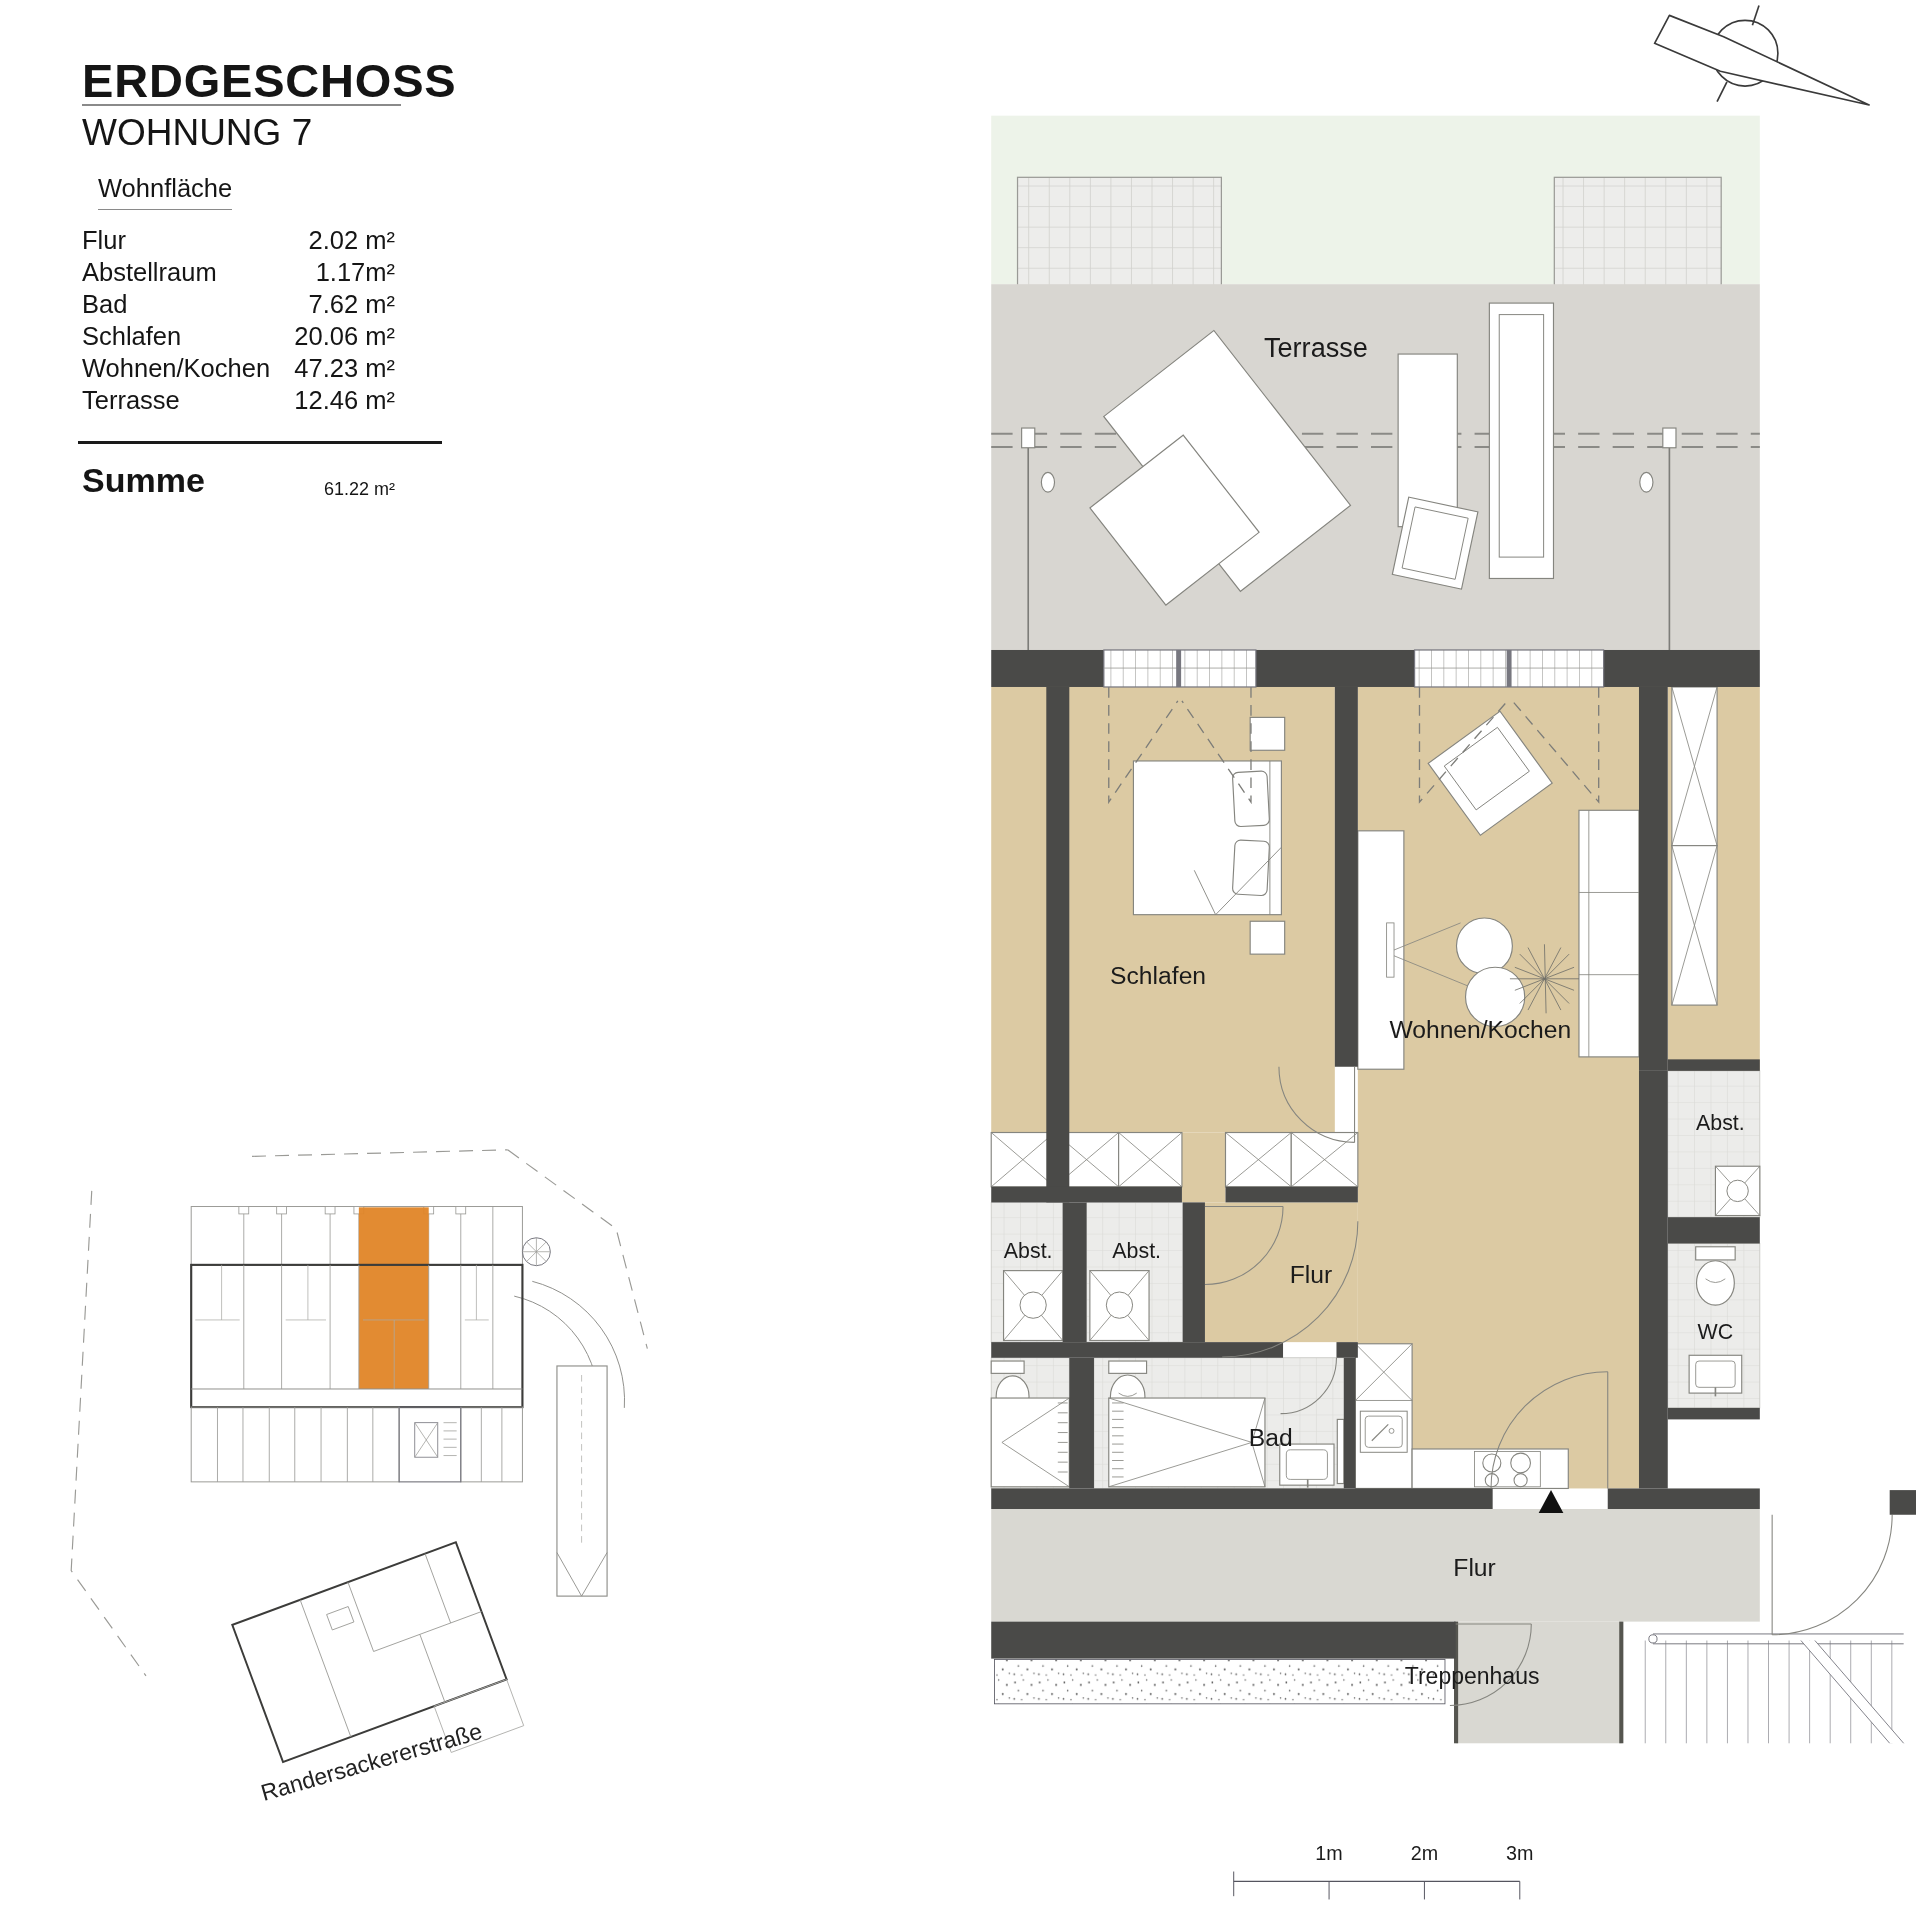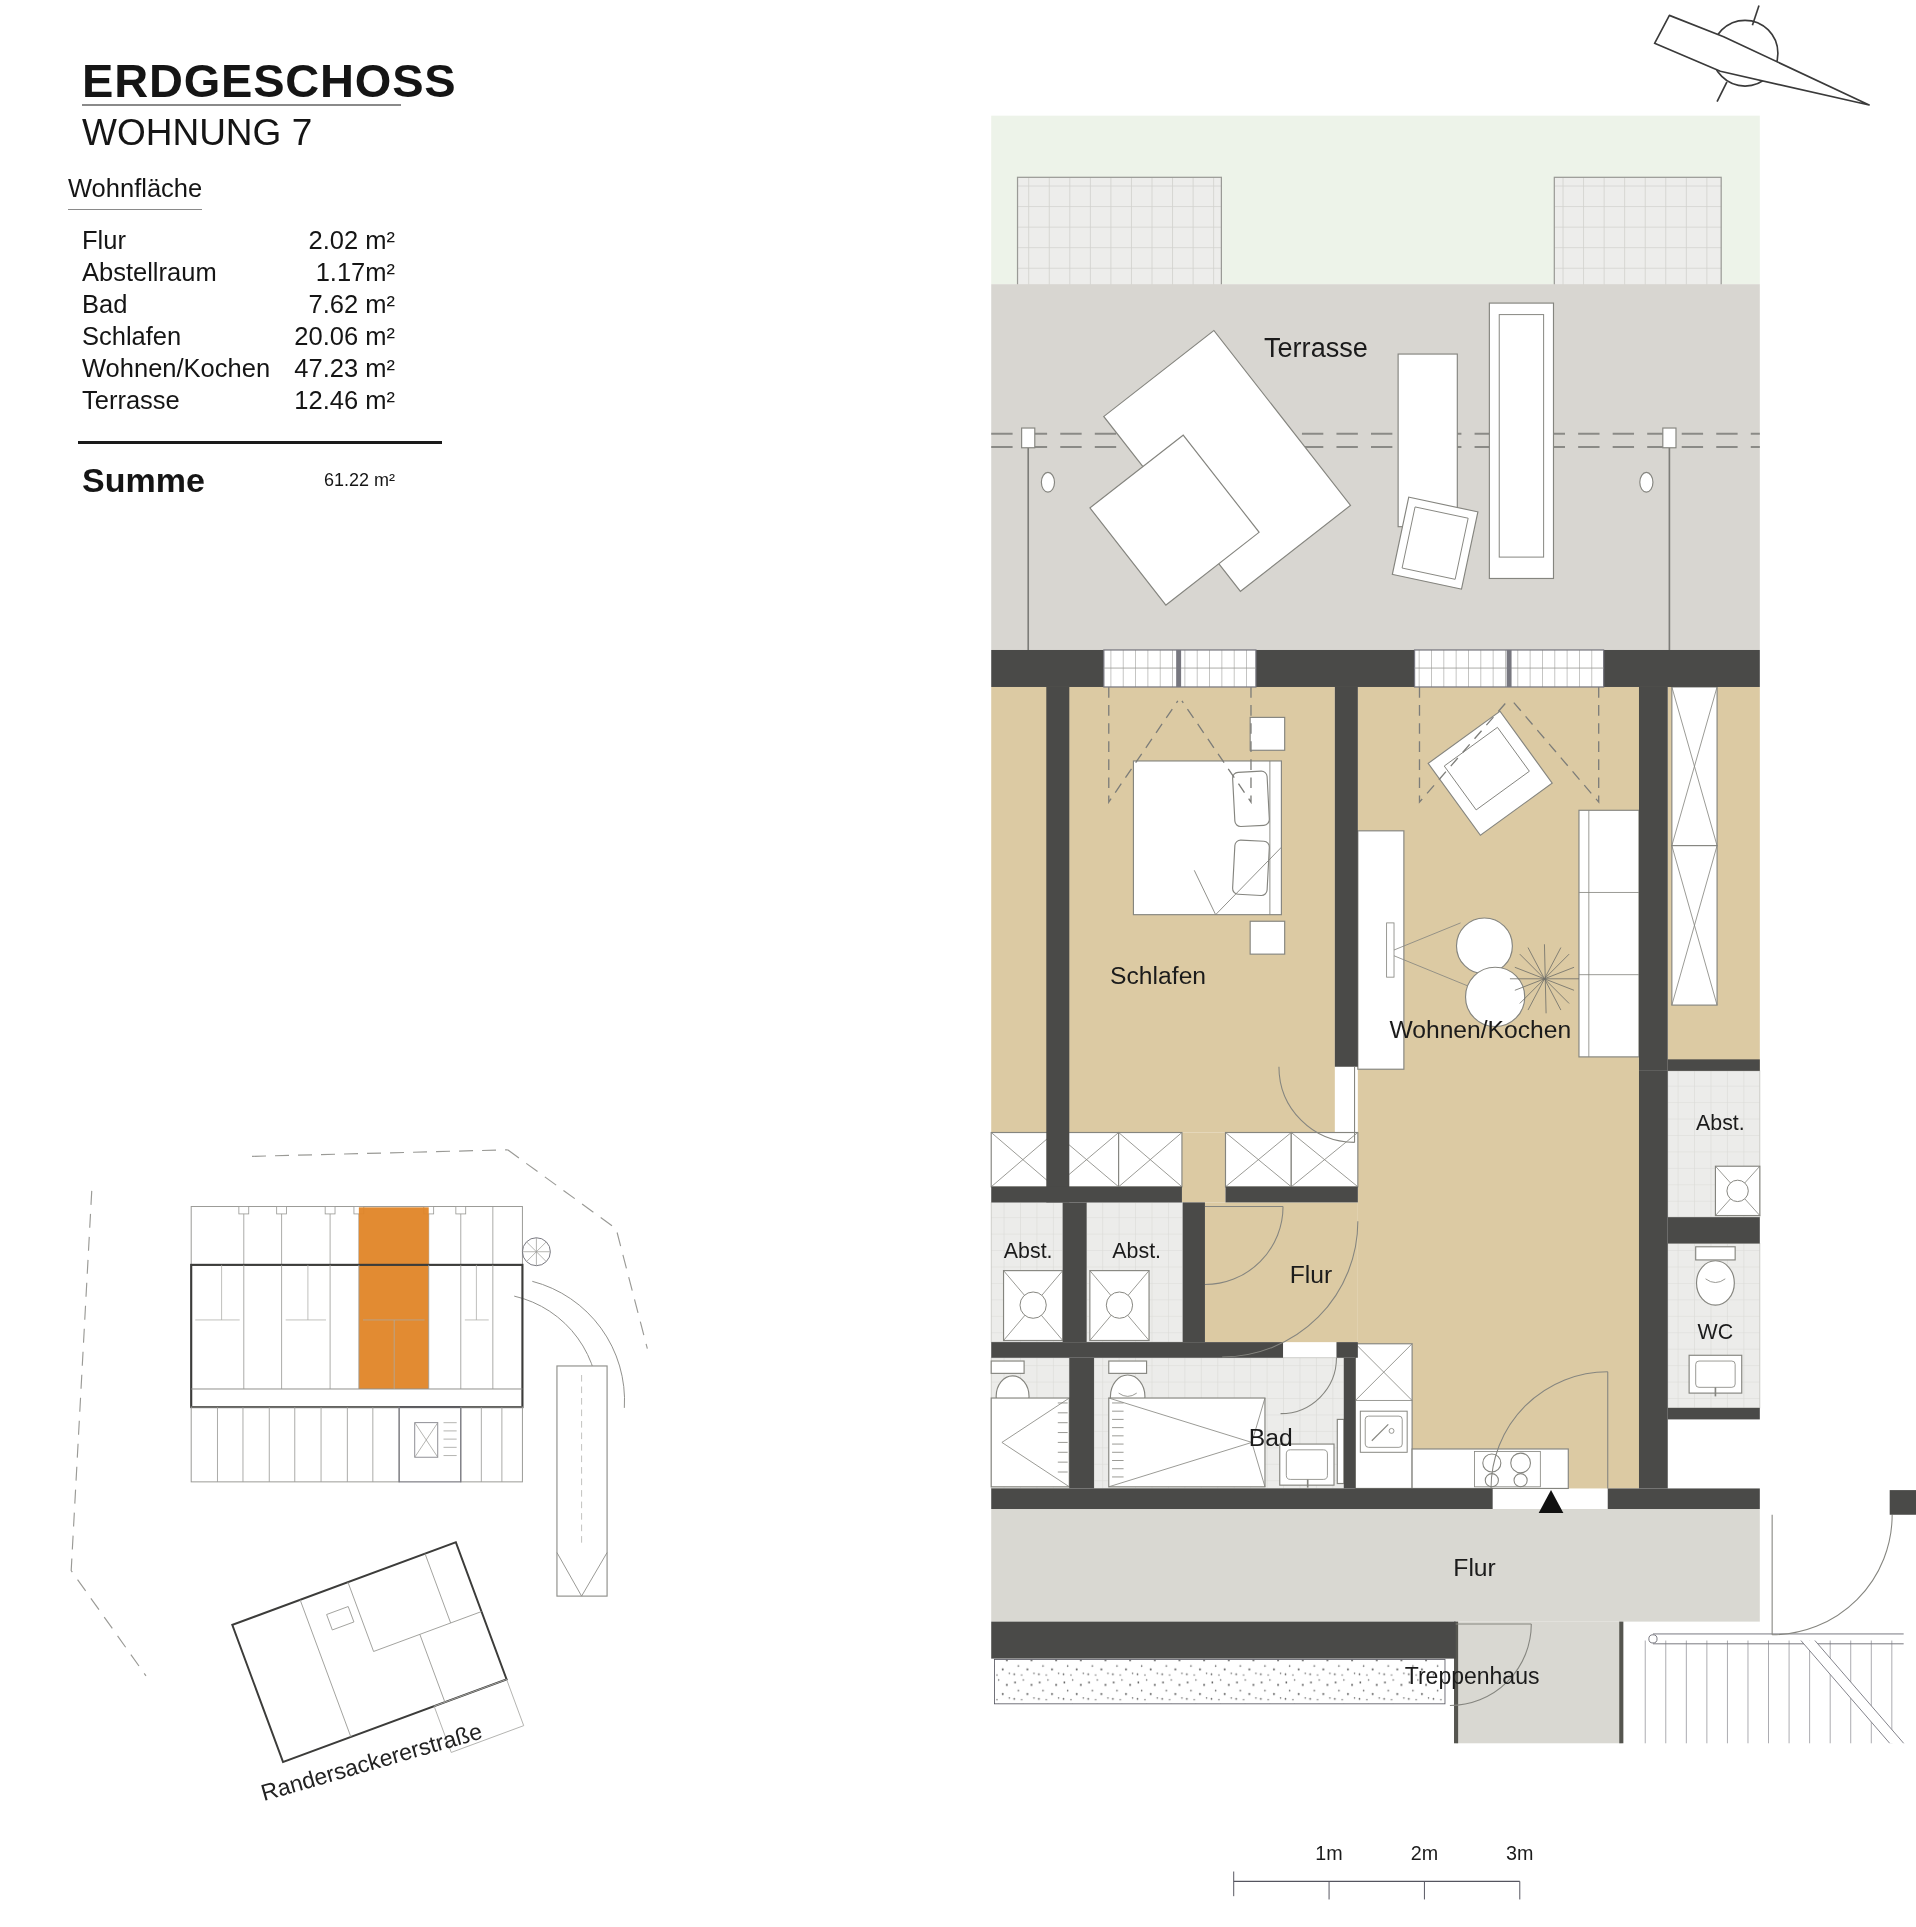--- a/index.html
+++ b/index.html
@@ -3,25 +3,25 @@
 <meta charset="utf-8">
 <style>
   html,body{margin:0;padding:0;background:#fff;}
   body{width:1916px;height:1928px;position:relative;overflow:hidden;
        font-family:"Liberation Sans",sans-serif;color:#151515;}
   .abs{position:absolute;}
   
   #title{left:82px;top:53px;font-size:47px;font-weight:bold;letter-spacing:0.8px;}
   #title-rule{left:82px;top:104px;width:319px;height:1.6px;background:#8a8a8a;}
   #subtitle{left:82px;top:112px;font-size:37px;font-weight:400;}
-  #area-heading{left:68px;top:174px;font-size:25.5px;border-bottom:1.6px solid #8a8a8a;padding-bottom:5.8px;}
+  #area-heading{left:98px;top:174px;font-size:25.5px;border-bottom:1.6px solid #8a8a8a;padding-bottom:5.8px;}
   #area-rows{left:82px;top:224px;width:313px;font-size:25.5px;}
   .arow{display:flex;justify-content:space-between;line-height:32px;}
   #sum-rule{left:78px;top:441px;width:364px;height:2.5px;background:#1a1a1a;}
-  #sum-row{left:82px;top:461px;width:313px;display:flex;justify-content:space-between;align-items:center;}
+  #sum-row{left:82px;top:461px;width:313px;display:flex;justify-content:space-between;align-items:flex-end;}
   #sum-label{font-size:34px;font-weight:bold;}
   #sum-value{font-size:18px;}
   
   .wall{fill:#4a4a48;stroke:none;}
   .tan{fill:#dccaa3;}
   .gray{fill:#d8d6d1;}
   .green{fill:#edf3e9;}
   .cgray{fill:#d9d8d2;}
   .tile{fill:url(#pat-tile);stroke:#c6c6c2;stroke-width:1;}
   .furn{fill:#ffffff;stroke:#85857f;stroke-width:1.4;}

